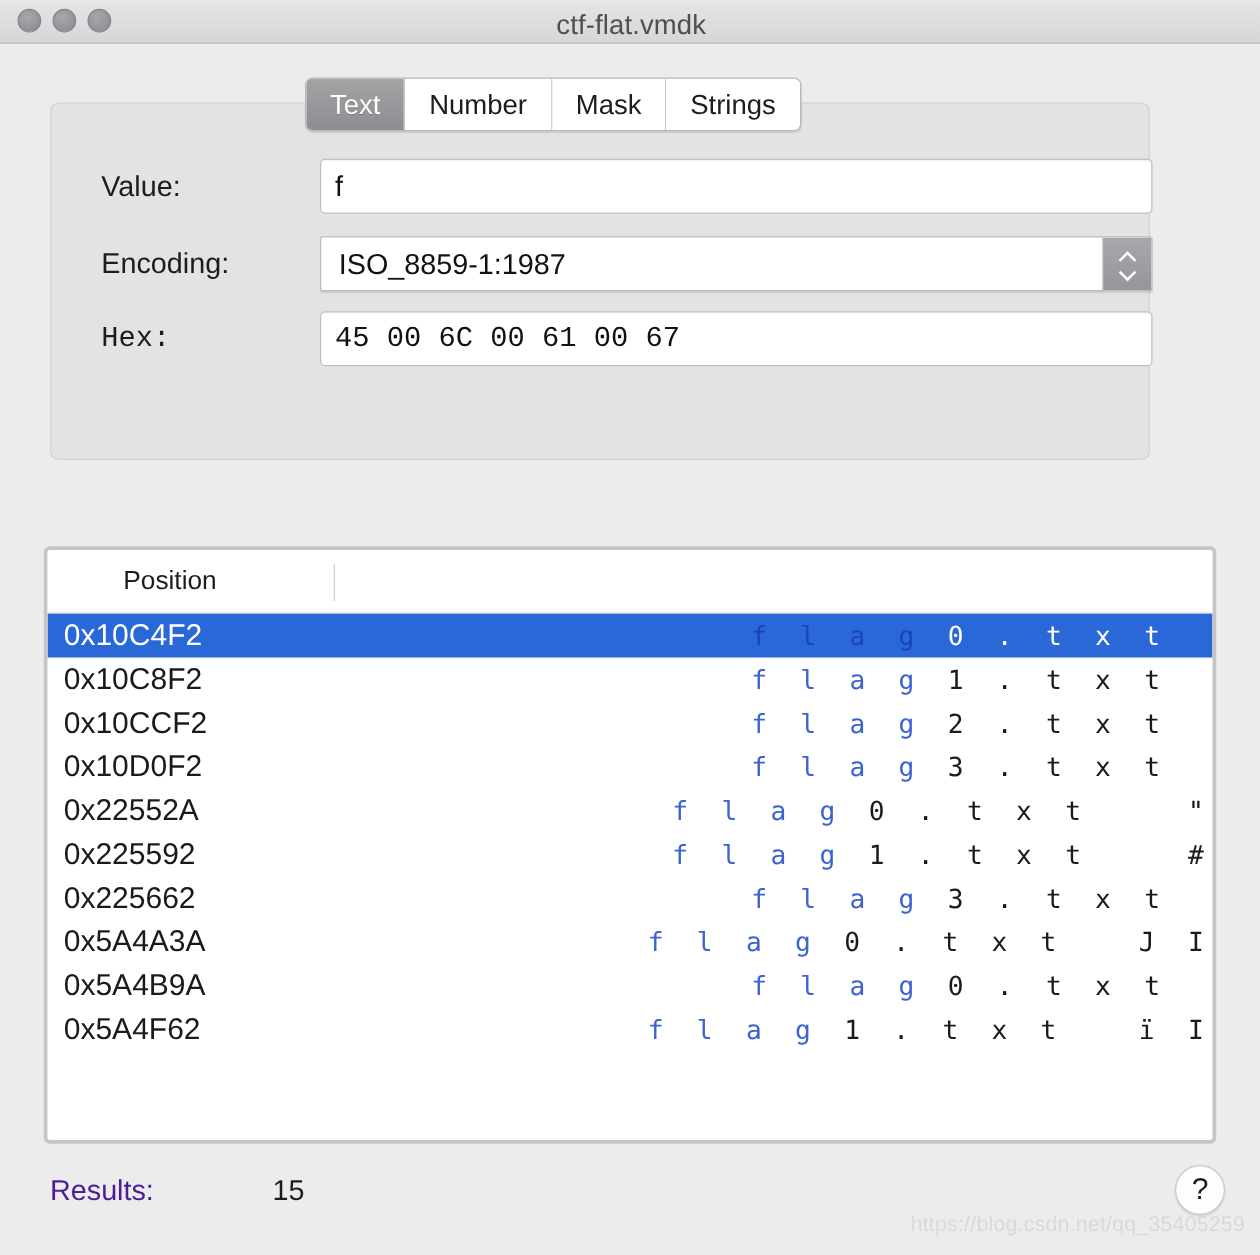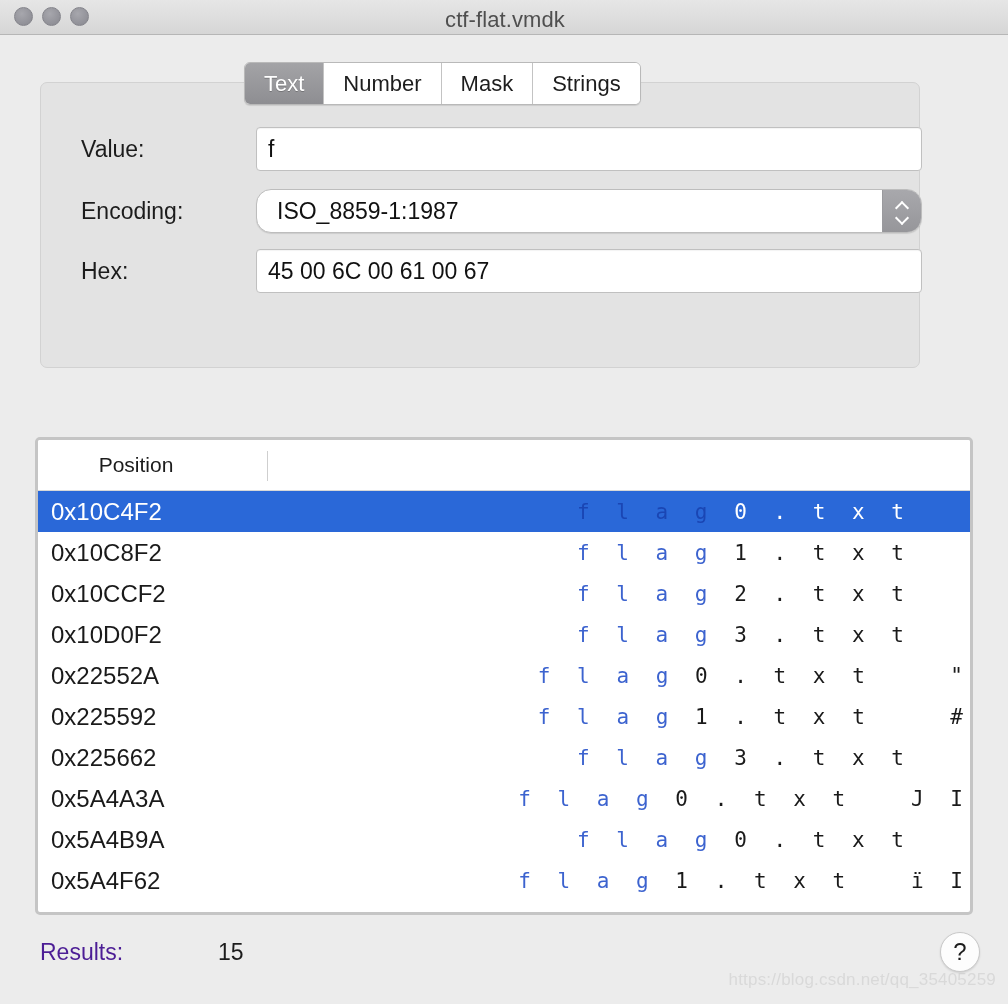--- a/index.html
+++ b/index.html
@@ -102,21 +102,21 @@
     box-sizing: border-box;
   }
   .form-row {
     position: absolute;
     left: 0;
     width: 100%;
     height: 44px;
   }
   #row-value    { top: 44px; }
   #row-encoding { top: 106px; }
-  #row-hex      { top: 166px; }
+  #row-hex      { top: 166px; font-family: Liberation Mono, monospace; }
 
   .form-label {
     position: absolute;
     left: 40px;
     top: 50%;
     transform: translateY(-50%);
     font-size: 23px;
     color: #1c1c1c;
   }
   .form-field {
@@ -129,24 +129,24 @@
     border-radius: 4px;
     box-sizing: border-box;
     display: flex;
     align-items: center;
     padding: 0 11px;
     font-size: 23px;
     color: #111111;
     box-shadow: inset 0 1px 1px rgba(0,0,0,0.05);
   }
   #encoding-field {
-    border-radius: 15px;
+    border-radius: 2px;
     box-shadow: 0 1px 1px rgba(0,0,0,0.10);
     border: 1px solid #bdbdbd;
-    padding-left: 20px;
+    padding-left: 14px;
     overflow: hidden;
   }
   #encoding-stepper {
     position: absolute;
     right: 0;
     top: 0;
     width: 39px;
     height: 100%;
     background: linear-gradient(to bottom, #a8a8ac 0%, #96969a 100%);
     display: flex;
@@ -220,24 +220,25 @@
     top: 11px;
     width: 1px;
     height: 30px;
     background: #cfcfcf;
   }
   #table-body {
     position: relative;
   }
   .trow {
     position: relative;
-    height: 41px;
+    height: 35px;
     display: flex;
     align-items: center;
     cursor: default;
+    gap: 24px;
   }
   .trow.selected { background: #2a68d8; }
   .cell-pos {
     width: 228px;
     padding-left: 13px;
     box-sizing: border-box;
     font-size: 24px;
     color: #1a1a1a;
     white-space: pre;
   }

